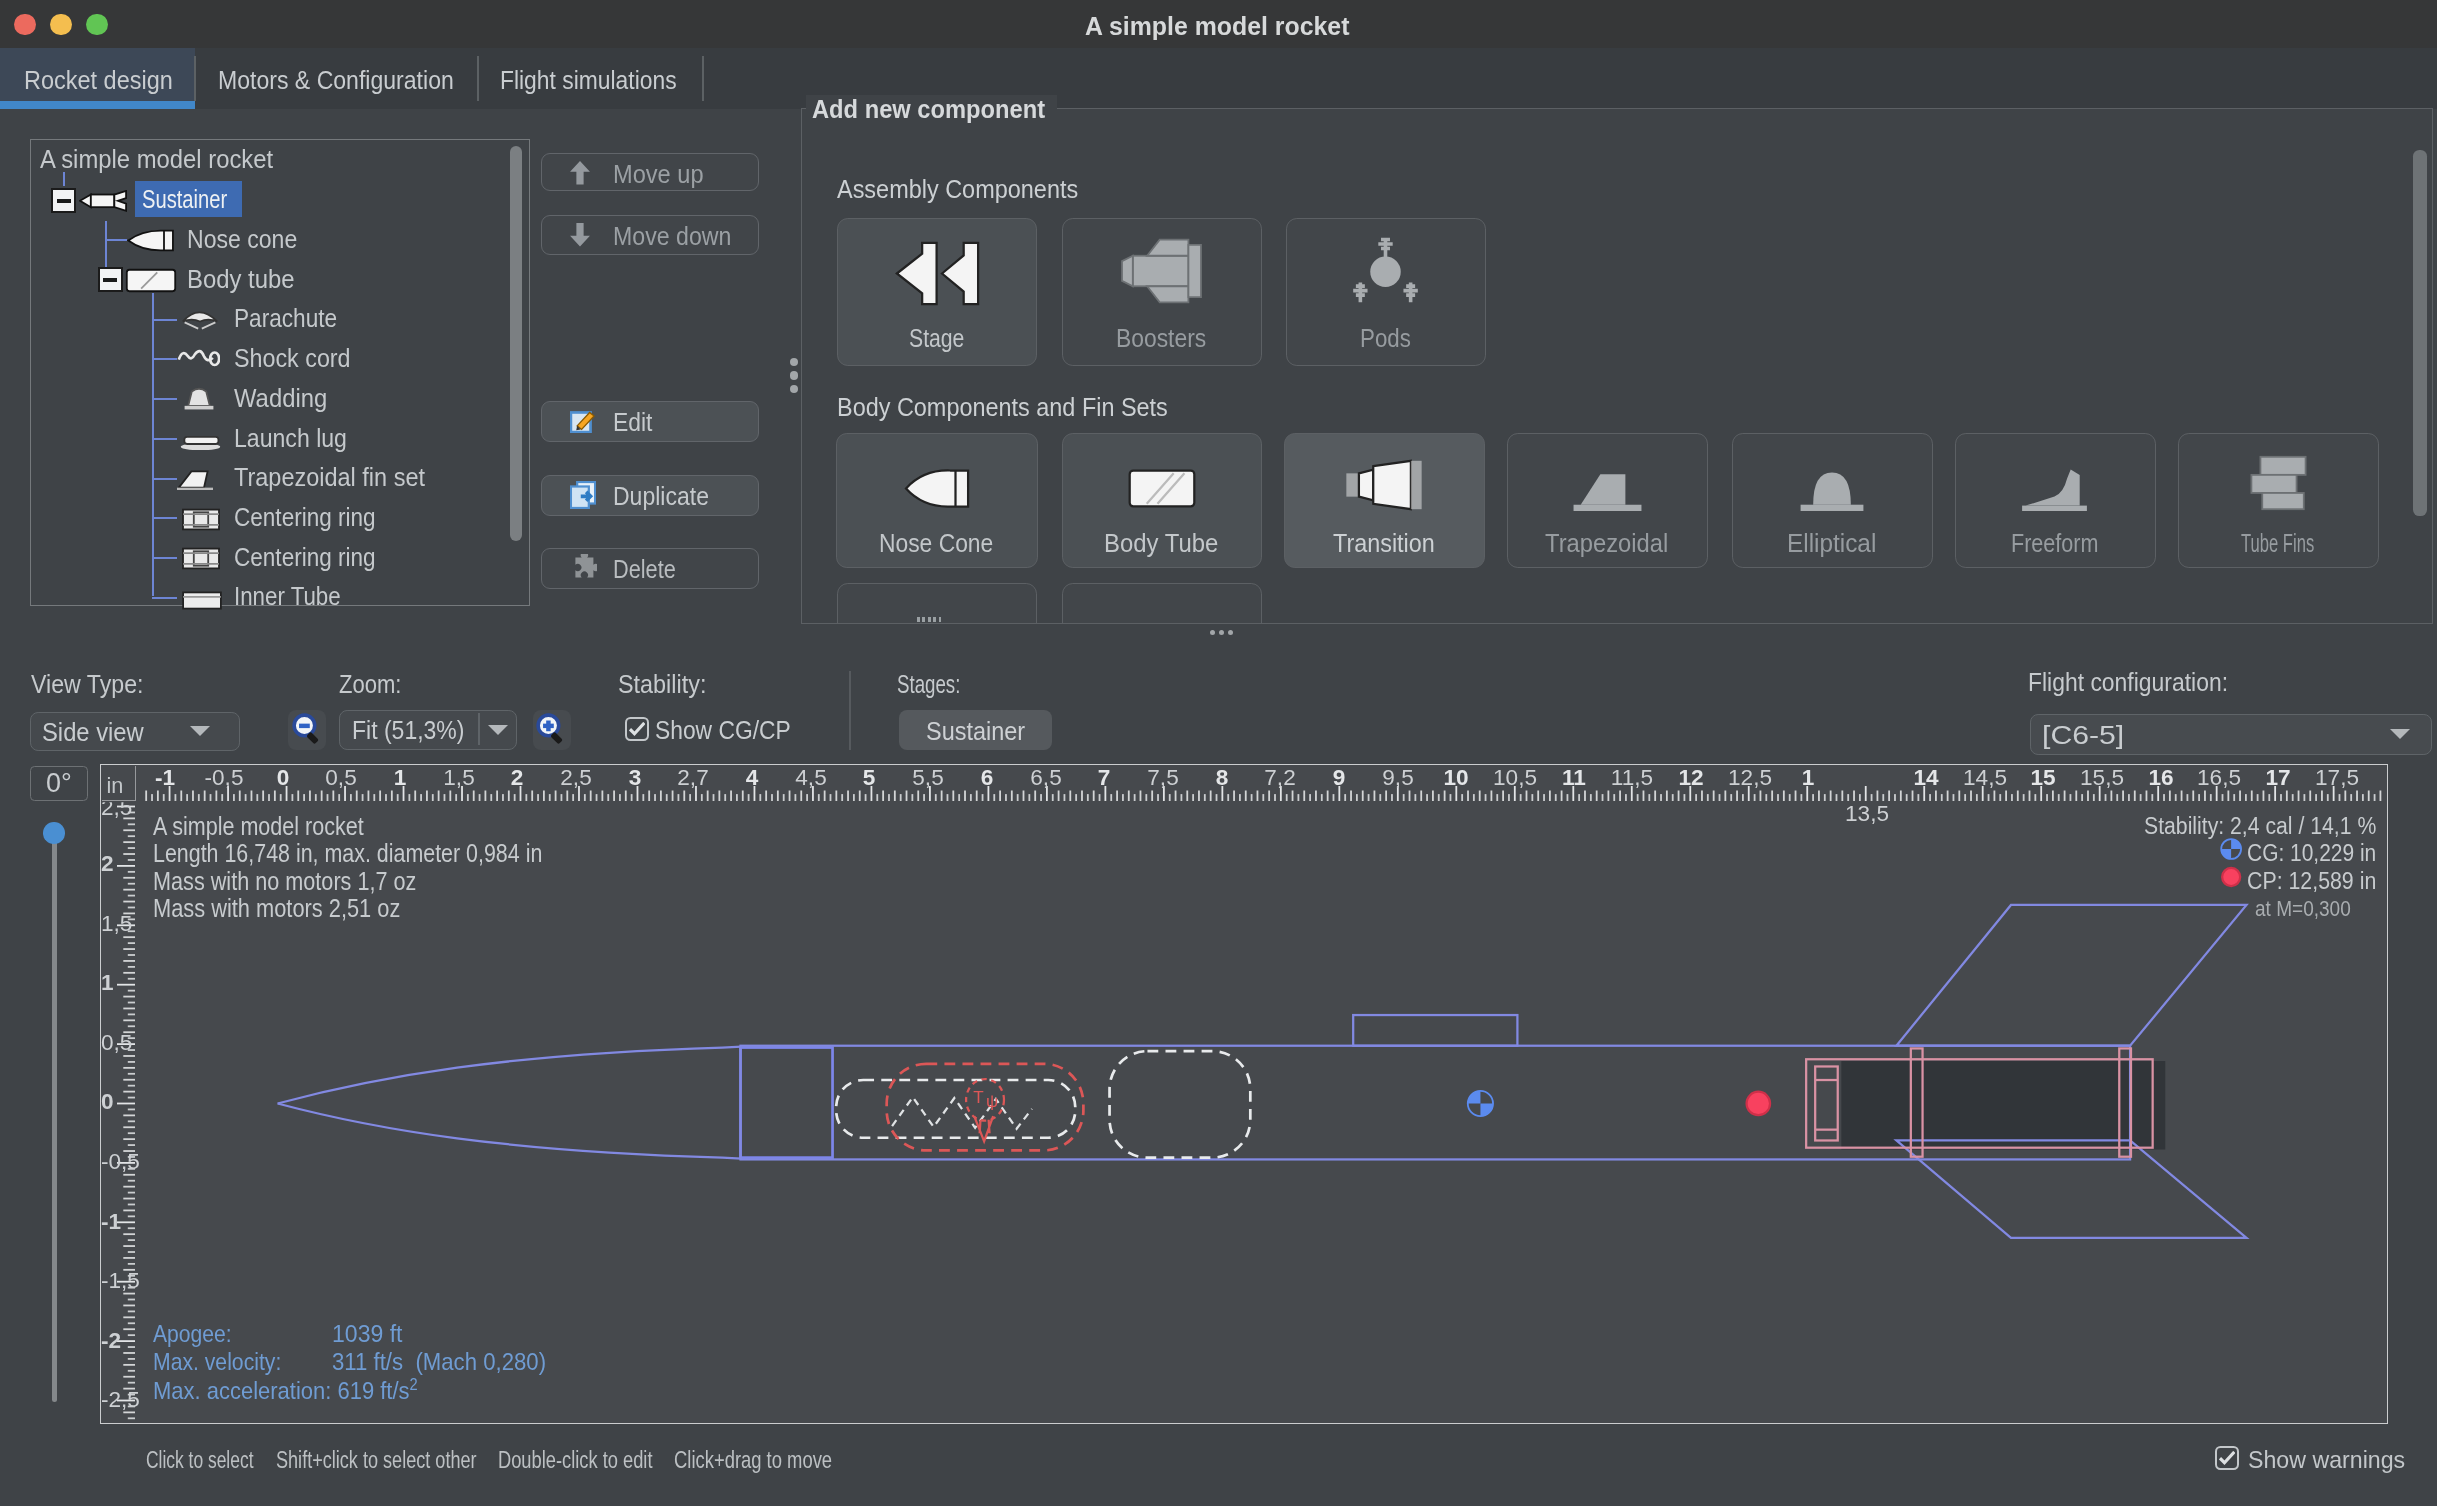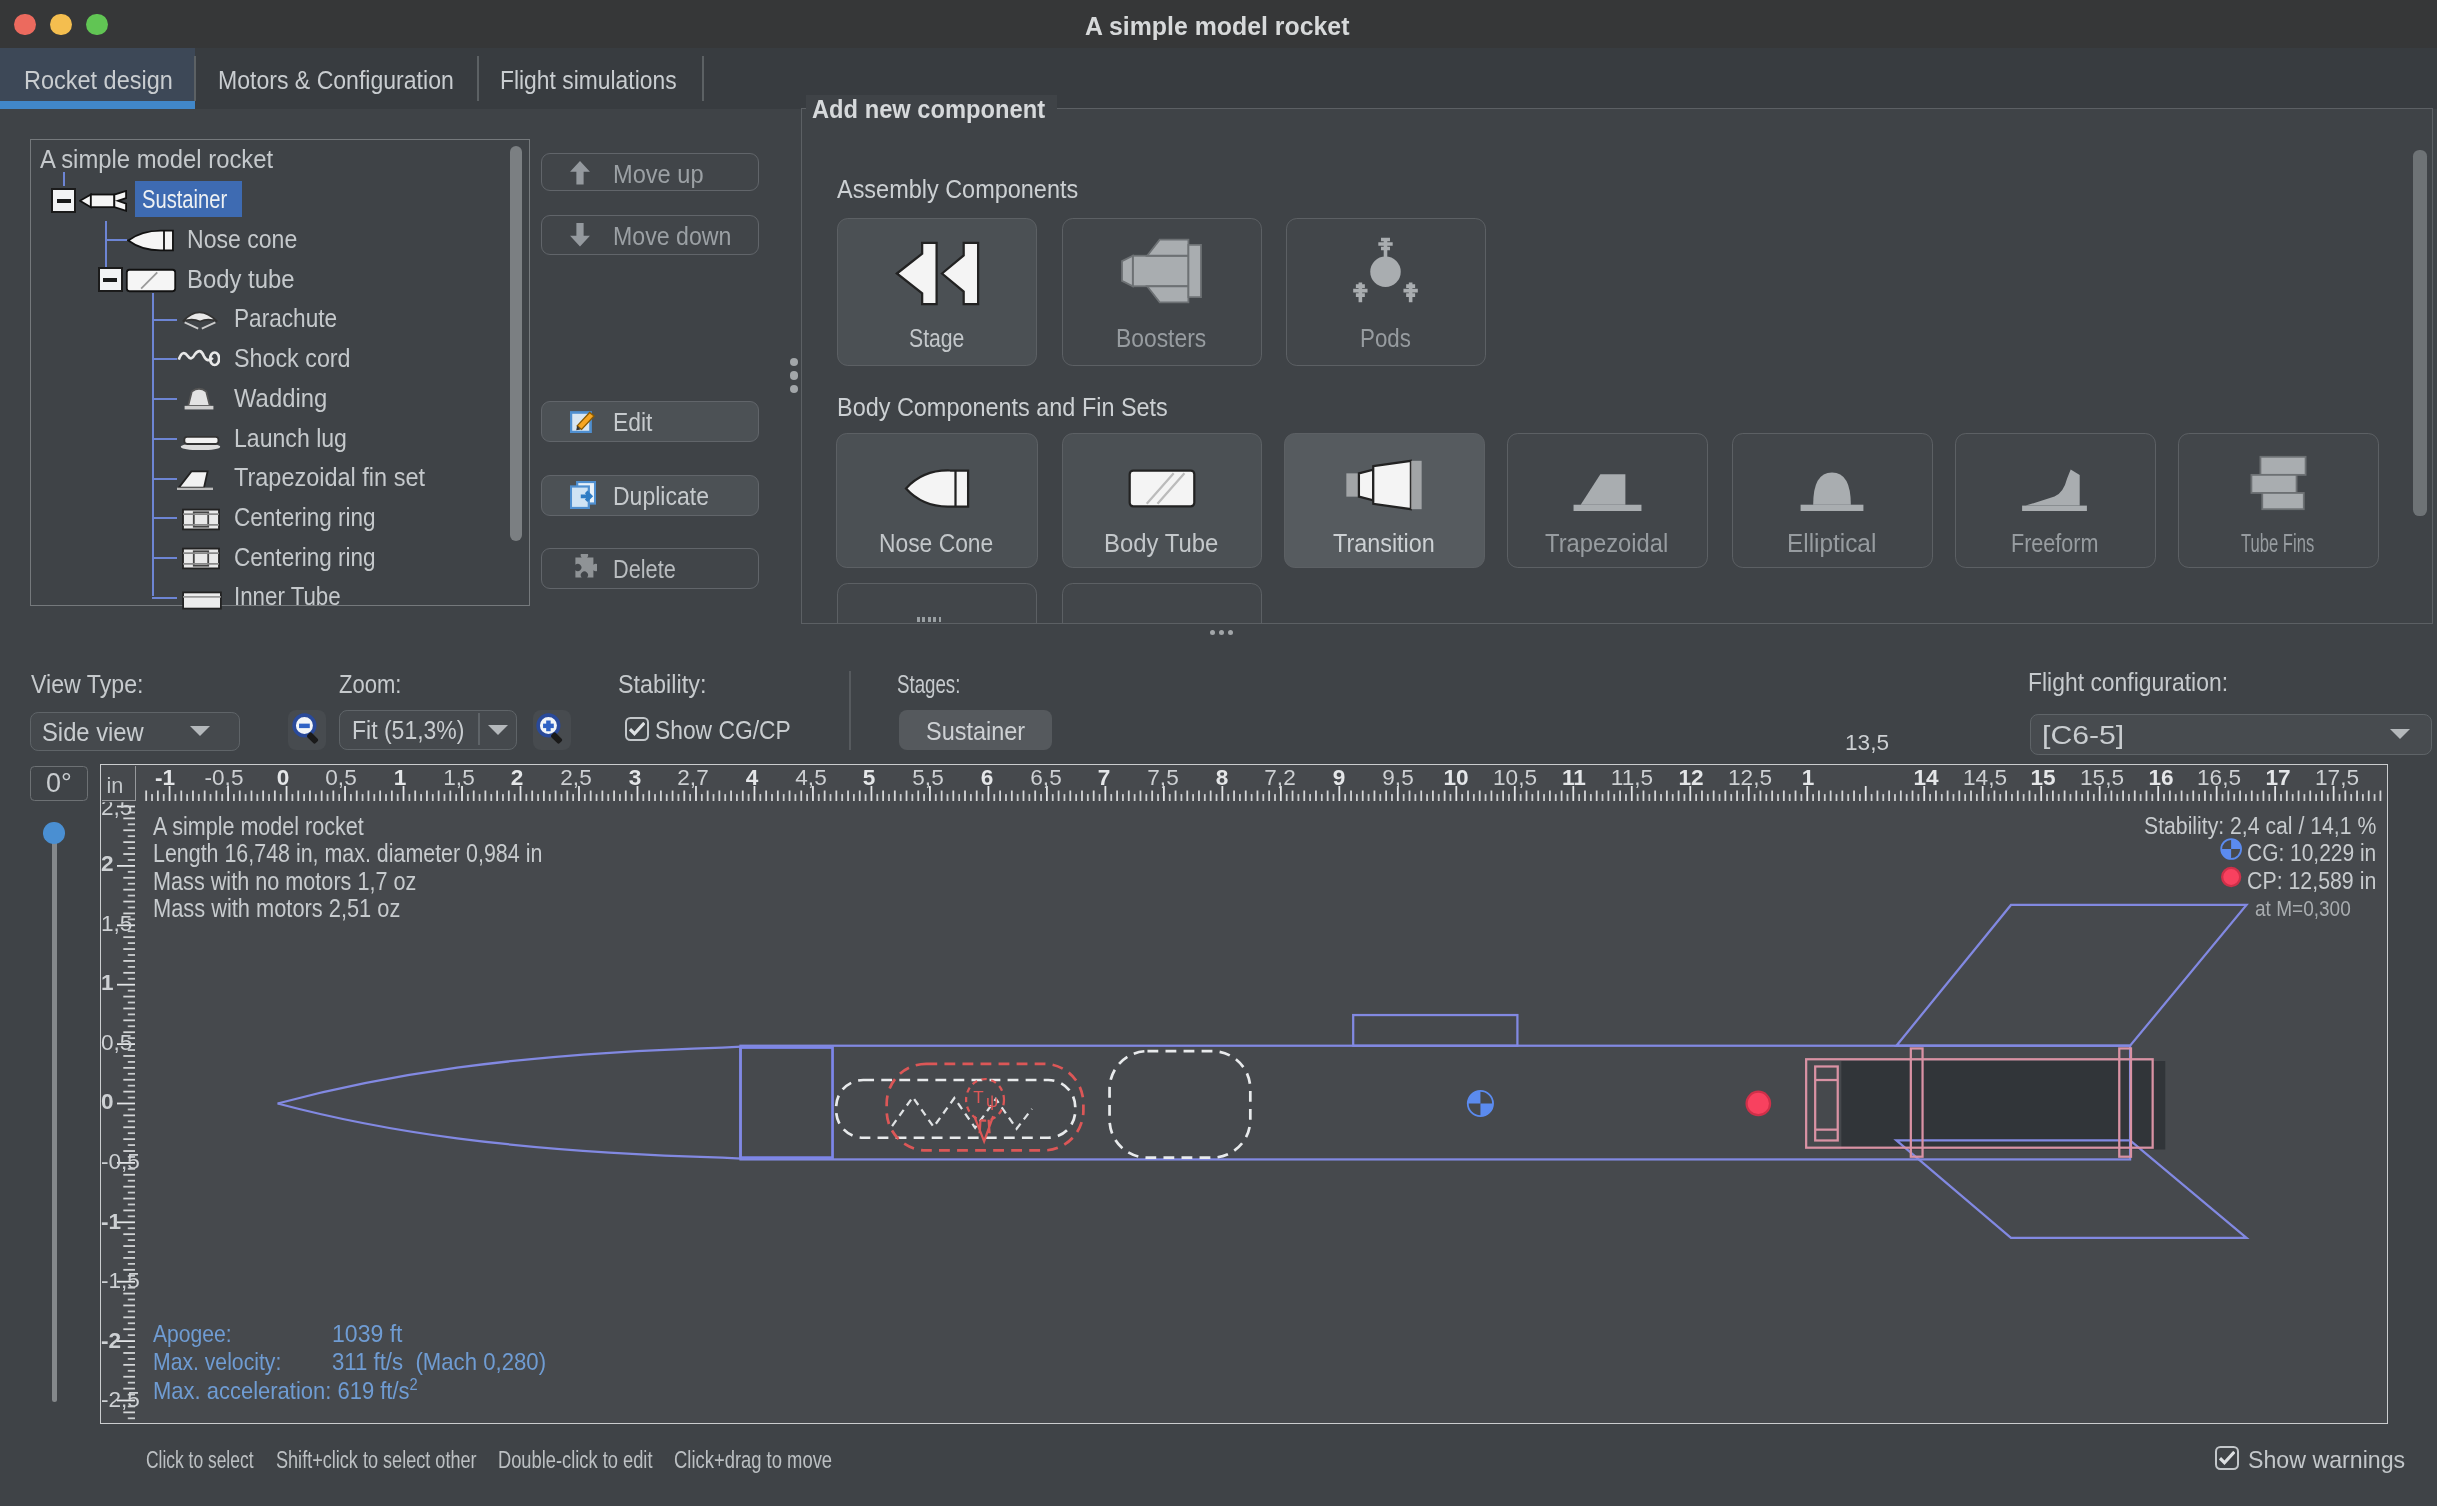--- a/index.html
+++ b/index.html
@@ -704,21 +704,21 @@
 <div class="rnum " style="left:1280px;top:765px">7,2</div>
 <div class="rnum rnumb" style="left:1339px;top:765px">9</div>
 <div class="rnum " style="left:1398px;top:765px">9,5</div>
 <div class="rnum rnumb" style="left:1456px;top:765px">10</div>
 <div class="rnum " style="left:1515px;top:765px">10,5</div>
 <div class="rnum rnumb" style="left:1574px;top:765px">11</div>
 <div class="rnum " style="left:1632px;top:765px">11,5</div>
 <div class="rnum rnumb" style="left:1691px;top:765px">12</div>
 <div class="rnum " style="left:1750px;top:765px">12,5</div>
 <div class="rnum rnumb" style="left:1808px;top:765px">1</div>
-<div class="rnum " style="left:1867px;top:730px">13,5</div>
+<div class="rnum " style="left:1867px;top:801px">13,5</div>
 <div class="rnum rnumb" style="left:1926px;top:765px">14</div>
 <div class="rnum " style="left:1985px;top:765px">14,5</div>
 <div class="rnum rnumb" style="left:2043px;top:765px">15</div>
 <div class="rnum " style="left:2102px;top:765px">15,5</div>
 <div class="rnum rnumb" style="left:2161px;top:765px">16</div>
 <div class="rnum " style="left:2219px;top:765px">16,5</div>
 <div class="rnum rnumb" style="left:2278px;top:765px">17</div>
 <div class="rnum " style="left:2337px;top:765px">17,5</div>
 <svg class="abs" style="left:117px;top:803px" width="18" height="619" viewBox="0 0 20 686">
     <rect x="12" y="681.8" width="8" height="2" fill="#e2e4e6" opacity="0.85"></rect>

